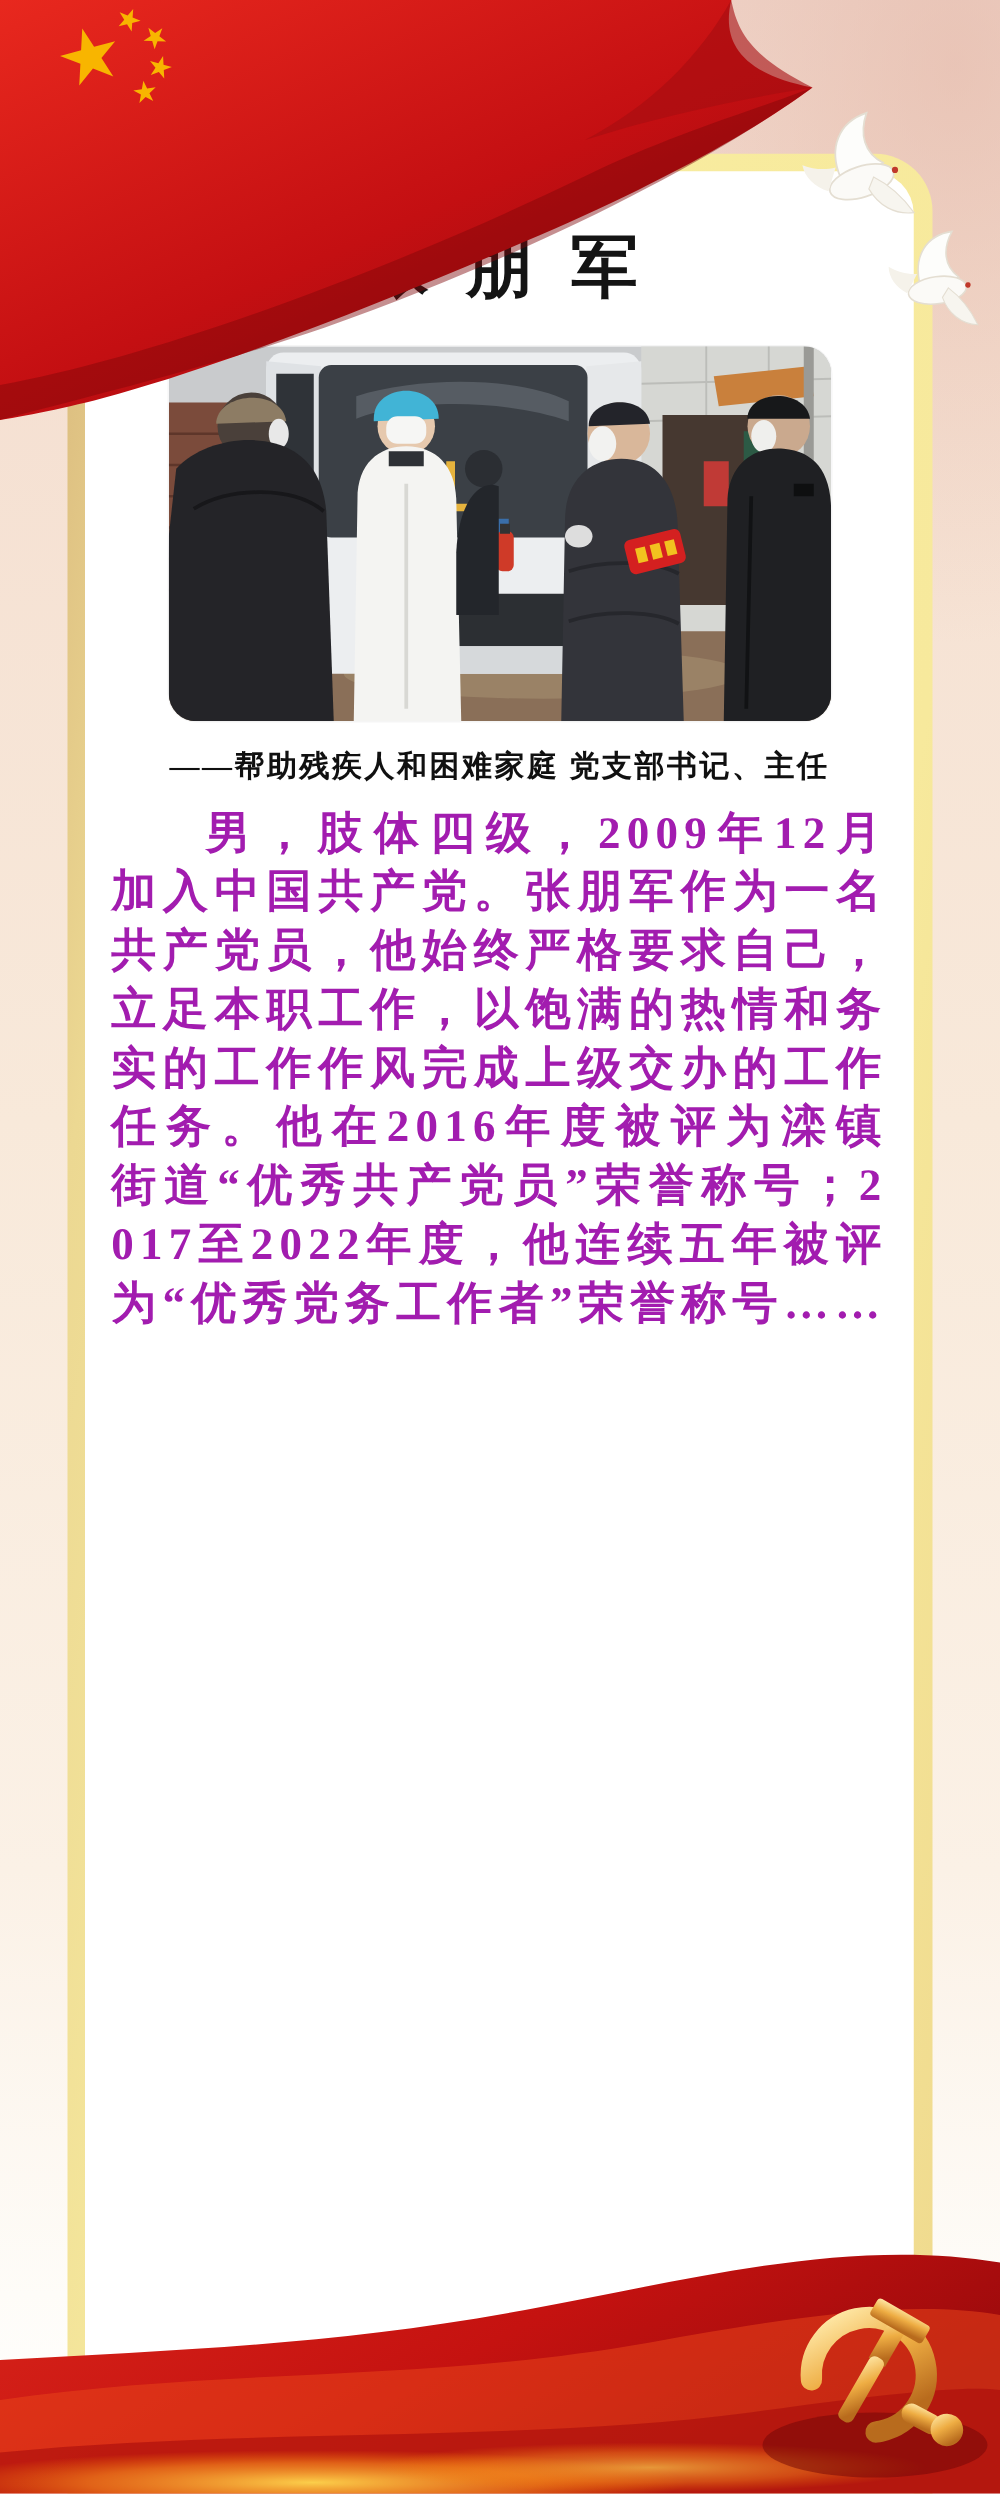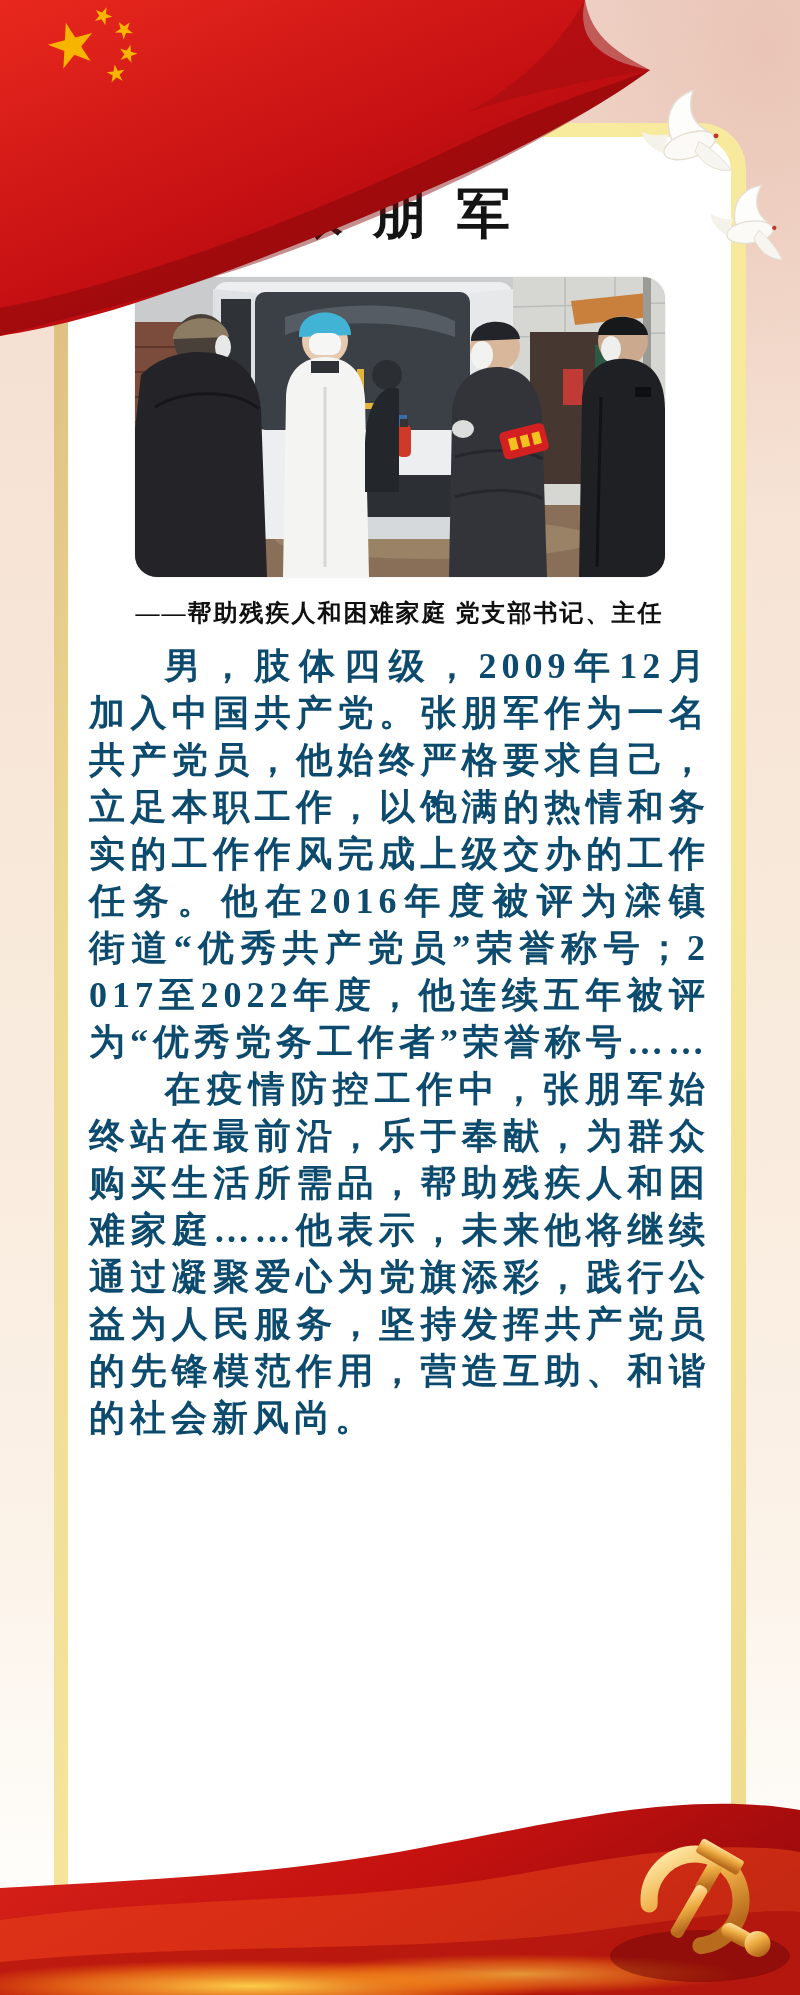--- a/index.html
+++ b/index.html
@@ -36,21 +36,21 @@
     width:530px;height:300px;margin:30px auto 0 auto;
     border-radius:22px;overflow:hidden;box-shadow:0 0 0 1px rgba(0,0,0,.04);
   }
   .photo svg{display:block;width:100%;height:100%;}
   .caption{
     margin-top:20px;text-align:center;
     font-size:24px;font-weight:700;color:#101010;letter-spacing:2px;
   }
   .body-text{margin-top:14px;padding:0 1px;}
   .body-text p{
-    margin:0;font-size:36px;line-height:47px;font-weight:700;color:#0c4a6e;
+    margin:0;font-size:36px;line-height:47px;font-weight:700;color:#a21caf;
     letter-spacing:5px;text-indent:2.1em;text-align:justify;text-justify:inter-character;
     word-break:break-all;
   }
   
   .flag{position:absolute;left:0;top:0;width:660px;height:345px;z-index:3;pointer-events:none;}
   .dove{position:absolute;z-index:4;pointer-events:none;}
   .dove1{left:640px;top:88px;width:95px;height:92px;}
   .dove2{left:700px;top:182px;width:100px;height:80px;transform:rotate(10deg);}
   .wave{position:absolute;left:0;bottom:0;width:800px;height:235px;z-index:5;pointer-events:none;}
 </style>
@@ -149,21 +149,20 @@
             <line x1="466" y1="120" x2="462" y2="290" stroke="#111214" stroke-width="3"></line>
             <rect x="500" y="110" width="16" height="10" fill="#0e0f10"></rect>
           </g>
         </svg>
       </div>
 
       <div class="caption">——帮助残疾人和困难家庭 党支部书记、主任</div>
 
       <div class="body-text">
         <p>男，肢体四级，2009年12月加入中国共产党。张朋军作为一名共产党员，他始终严格要求自己，立足本职工作，以饱满的热情和务实的工作作风完成上级交办的工作任务。他在2016年度被评为滦镇街道“优秀共产党员”荣誉称号；2017至2022年度，他连续五年被评为“优秀党务工作者”荣誉称号……</p>
-        <p>在疫情防控工作中，张朋军始终站在最前沿，乐于奉献，为群众购买生活所需品，帮助残疾人和困难家庭……他表示，未来他将继续通过凝聚爱心为党旗添彩，践行公益为人民服务，坚持发挥共产党员的先锋模范作用，营造互助、和谐的社会新风尚。</p>
       </div>
     </div>
   </div>
 
   <svg class="flag" viewBox="0 0 660 345">
     <defs>
       <linearGradient id="flagGrad" x1="0" y1="0" x2="0.85" y2="1">
         <stop offset="0" stop-color="#e8281e"></stop>
         <stop offset="0.55" stop-color="#c40f12"></stop>
         <stop offset="1" stop-color="#8f090d"></stop>

